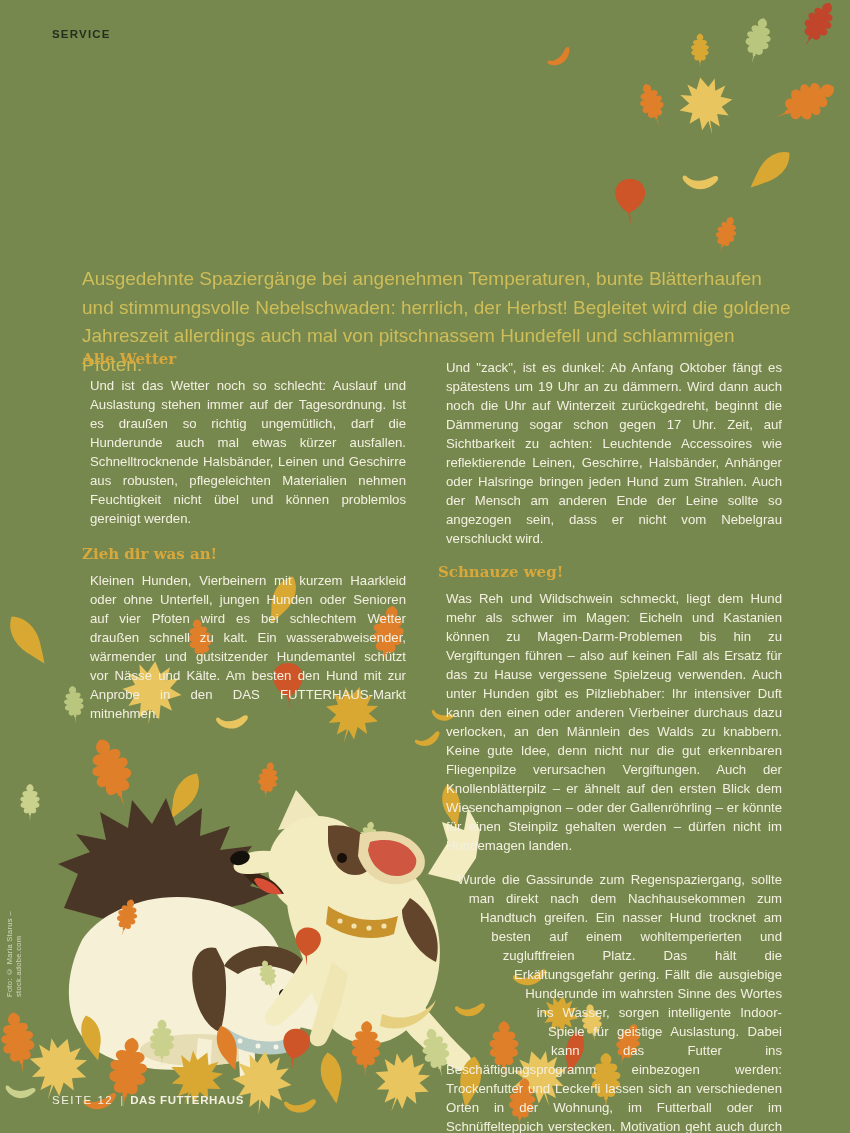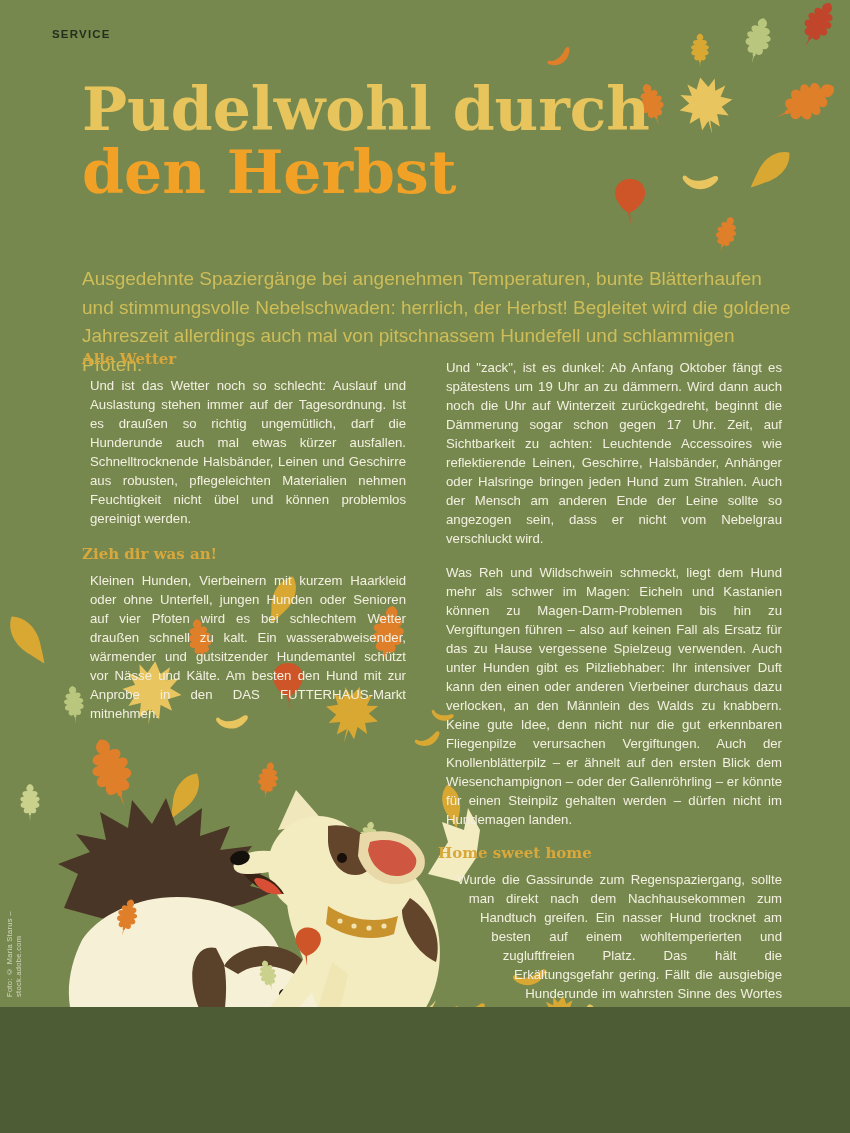--- a/index.html
+++ b/index.html
@@ -1,16 +1,16 @@
 <!DOCTYPE html>
 <html><head>
 <meta charset="utf-8">
 <style>
   html,body{margin:0;padding:0;background:#4d5c35;}
-  .page{position:relative;width:850px;height:1007px;margin:0 auto;background:#76884e;overflow:hidden;
+  .page{position:relative;width:850px;height:1133px;margin:0 auto;background:#76884e;overflow:hidden;
         font-family:"Liberation Sans",sans-serif;}
   .illustration{position:absolute;left:0;top:0;width:850px;height:1133px;z-index:0;pointer-events:none;}
   .txt{position:absolute;z-index:2;}
   .kicker{left:52px;top:28px;font-size:11.5px;letter-spacing:1.2px;color:#262d1d;font-weight:bold;}
   .title{left:82px;top:78px;font-family:"DejaVu Serif",serif;font-weight:bold;line-height:1.05;}
   .title .l1{display:block;font-size:60px;color:#e7c45c;}
   .title .l2{display:block;font-size:60px;color:#f2a127;}
   .intro{left:82px;top:246px;width:710px;font-size:19px;line-height:1.5;color:#cfbd58;}
   .cols{left:82px;top:350px;width:708px;display:flex;gap:24px;}
   .col-left{width:332px;flex:none;}
@@ -144,47 +144,43 @@
         <use href="#leaf-oak" transform="translate(268,975) rotate(-15) scale(0.5)" fill="#c9d18d"></use>
         <use href="#leaf-oak" transform="translate(127,917) rotate(15) scale(0.6)" fill="#e07f2a"></use>
         <use href="#leaf-cres" transform="translate(470,1010) rotate(0) scale(0.8)" fill="#d9a833"></use>
         <use href="#leaf-maple" transform="translate(560,1015) rotate(10) scale(0.7)" fill="#d9a833"></use>
         <use href="#leaf-oak" transform="translate(592,1022) rotate(-8) scale(0.6)" fill="#e8c55e"></use>
       </g>
   </svg>
 
   <div class="txt kicker">SERVICE</div>
 
-  <h1 class="txt title" style="margin:0">
-    <span class="l1">Pudelwohl durch</span>
-    <span class="l2">den Herbst</span>
-  </h1>
 
   <p class="txt intro">Ausgedehnte Spaziergänge bei angenehmen Temperaturen, bunte Blätterhaufen und stimmungsvolle Nebelschwaden: herrlich, der Herbst! Begleitet wird die goldene Jahreszeit allerdings auch mal von pitschnassem Hundefell und schlammigen Pfoten.</p>
 
   <div class="txt cols">
     <div class="col-left">
       <div class="section">
         <h3>Alle Wetter</h3>
         <p>Und ist das Wetter noch so schlecht: Auslauf und Auslastung stehen immer auf der Tagesordnung. Ist es draußen so richtig ungemütlich, darf die Hunderunde auch mal etwas kürzer ausfallen. Schnelltrocknende Halsbänder, Leinen und Geschirre aus robusten, pflegeleichten Materialien nehmen Feuchtigkeit nicht übel und können problemlos gereinigt werden.</p>
       </div>
       <div class="section" style="margin-top:17px">
         <h3>Zieh dir was an!</h3>
         <p>Kleinen Hunden, Vierbeinern mit kurzem Haarkleid oder ohne Unterfell, jungen Hunden oder Senioren auf vier Pfoten wird es bei schlechtem Wetter draußen schnell zu kalt. Ein wasserabweisender, wärmender und gutsitzender Hundemantel schützt vor Nässe und Kälte. Am besten den Hund mit zur Anprobe in den DAS FUTTERHAUS-Markt mitnehmen.</p>
       </div>
     </div>
     <div class="col-right">
       <div class="section">
         <p>Und "zack", ist es dunkel: Ab Anfang Oktober fängt es spätestens um 19 Uhr an zu dämmern. Wird dann auch noch die Uhr auf Winterzeit zurückgedreht, beginnt die Dämmerung sogar schon gegen 17 Uhr. Zeit, auf Sichtbarkeit zu achten: Leuchtende Accessoires wie reflektierende Leinen, Geschirre, Halsbänder, Anhänger oder Halsringe bringen jeden Hund zum Strahlen. Auch der Mensch am anderen Ende der Leine sollte so angezogen sein, dass er nicht vom Nebelgrau verschluckt wird.</p>
       </div>
       <div class="section">
+        <h3>Schnauze weg!</h3>
         <p>Was Reh und Wildschwein schmeckt, liegt dem Hund mehr als schwer im Magen: Eicheln und Kastanien können zu Magen-Darm-Problemen bis hin zu Vergiftungen führen – also auf keinen Fall als Ersatz für das zu Hause vergessene Spielzeug verwenden. Auch unter Hunden gibt es Pilzliebhaber: Ihr intensiver Duft kann den einen oder anderen Vierbeiner durchaus dazu verlocken, an den Männlein des Walds zu knabbern. Keine gute Idee, denn nicht nur die gut erkennbaren Fliegenpilze verursachen Vergiftungen. Auch der Knollenblätterpilz – er ähnelt auf den ersten Blick dem Wiesenchampignon – oder der Gallenröhrling – er könnte für einen Steinpilz gehalten werden – dürfen nicht im Hundemagen landen.</p>
       </div>
       <div class="section">
-        <h3>Home sweet home</h3>
         <p><span class="wrap-a"></span><span>Wurde die Gassirunde zum Regenspaziergang, sollte man direkt nach dem Nachhausekommen zum Handtuch greifen. Ein nasser Hund trocknet am besten auf einem wohltemperierten und zugluftfreien Platz. Das hält die Erkältungsgefahr gering. Fällt die ausgiebige Hunderunde im wahrsten Sinne des Wortes ins Wasser, sorgen intelligente Indoor-Spiele für geistige Auslastung. Dabei kann das Futter ins Beschäftigungsprogramm einbezogen werden: Trockenfutter und Leckerli lassen sich an verschiedenen Orten in der Wohnung, im Futterball oder im Schnüffelteppich verstecken. Motivation geht auch durch den Hundemagen.</span></p>
       </div>
 
     </div>
   </div>
 
   <div class="txt credit">Foto: © Maria Starus – stock.adobe.com</div>
 
   <div class="txt footer">
     <span class="pg">SEITE 12</span><span class="sep">|</span><span class="mag">DAS FUTTERHAUS</span>

